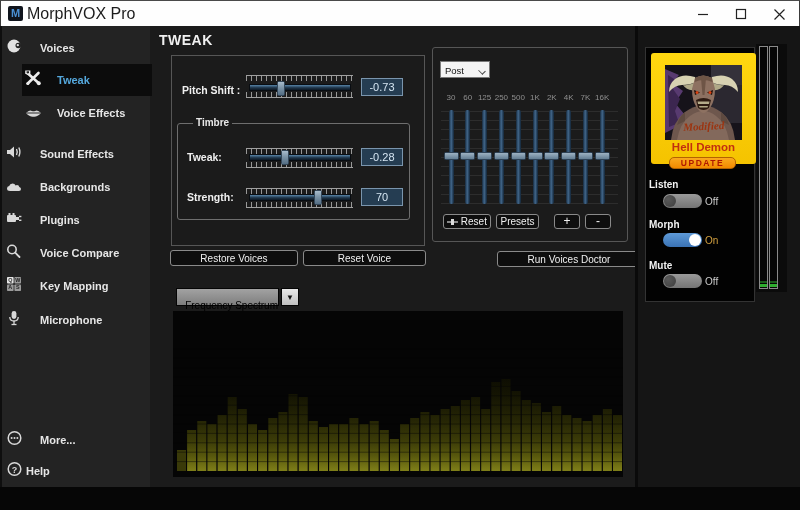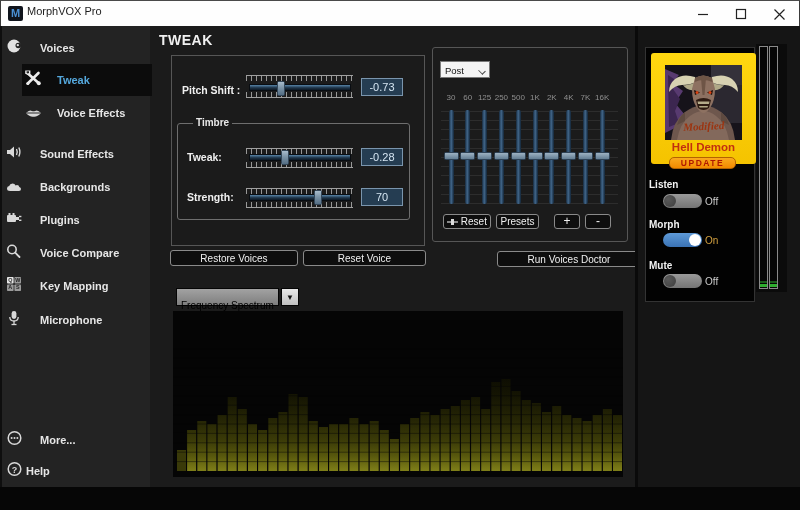--- a/index.html
+++ b/index.html
@@ -2,21 +2,21 @@
 <html><head><meta charset="utf-8"><style>
 * { margin:0; padding:0; box-sizing:border-box; }
 html,body { width:800px; height:510px; overflow:hidden; background:#1b1b1b;
   font-family:"Liberation Sans", sans-serif; }
 #page { position:relative; width:800px; height:510px; background:#1b1b1b; }
 
 #titlebar { position:absolute; left:0; top:0; width:800px; height:26px; background:#fefefe;
   border-top:1px solid #4a4a4a; border-left:1px solid #3a3a3a; border-right:1px solid #3a3a3a; }
 #appicon { position:absolute; left:7px; top:5px; width:15px; height:15px; background:#10141c;
   border-radius:2px; color:#4a8fd4; font-size:11px; font-weight:bold; text-align:center; line-height:15px; }
-#apptitle { position:absolute; left:26px; top:4px; font-size:11px; color:#1c1c1c; }
+#apptitle { position:absolute; left:26px; top:4px; font-size:16px; color:#1c1c1c; }
 .winbtn { position:absolute; top:0; width:30px; height:26px; color:#222; text-align:center; }
 
 #sidebar { position:absolute; left:0; top:26px; width:150px; height:461px; background:#232323;
   border-left:2px solid #0e0e0e; }
 #selrow { position:absolute; left:20px; top:38px; width:130px; height:32px; background:#0c0c0c; }
 .sitem { position:absolute; color:#e6e6e6; font-size:11px; font-weight:bold; transform:translateY(-50%); white-space:nowrap; }
 .sitem.selblue { color:#55a8dd; }
 .icon { position:absolute; transform:translateY(-50%); }
 
 #tweakhd { position:absolute; left:159px; top:32px; font-size:14px; font-weight:bold; color:#f0f0f0; letter-spacing:0.5px; }
@@ -42,21 +42,21 @@
   background:linear-gradient(90deg, #16293c, #41668a 45%, #122436); }
 .eqhandle { position:absolute; top:152px; width:15px; height:8px; border:1px solid #2e4256; border-radius:1.5px;
   background:linear-gradient(#9db1c2, #647e94); }
 .eqlab { position:absolute; top:93px; width:24px; text-align:center; font-size:8px; color:#8f8f8f; }
 #postdd { position:absolute; left:440px; top:61px; width:50px; height:17px; background:#f4f4f4;
   border:1px solid #7a7a7a; font-size:9.5px; color:#111; padding:2.5px 0 0 4px; }
 #postdd:after { content:""; position:absolute; right:4px; top:6px; width:5px; height:5px; border-right:1.4px solid #444; border-bottom:1.4px solid #444; transform:rotate(45deg) scaleY(0.8); }
 
 #fsdd { position:absolute; left:176px; top:288px; width:103px; height:18px;
   background:linear-gradient(#a2a2a2, #7e7e7e); border:1px solid #050505; color:#000;
-  font-size:10px; padding:11px 0 0 4px; }
+  font-size:10px; padding:11px 0 0 4px;text-align:right; }
 #fsbtn { position:absolute; left:281px; top:288px; width:18px; height:18px;
   background:linear-gradient(#e8e8e8,#c0c0c0); border:1px solid #050505; color:#111;
   font-size:8px; text-align:center; line-height:17px; }
 .spectrum { position:absolute; left:173px; top:311px; }
 
 #divider { position:absolute; left:635px; top:26px; width:3px; height:461px; background:#0a0a0a; }
 #rpanel { position:absolute; left:638px; top:26px; width:162px; height:461px; background:#151515; }
 #blackpanel { position:absolute; left:7px; top:21px; width:110px; height:255px; background:#020202; border:1px solid #333; }
 #metersbg { position:absolute; left:118px; top:18px; width:31px; height:248px; background:#0b0b0b; }
 #card { position:absolute; left:5px; top:5px; width:105px; height:111px; background:linear-gradient(#ffd810,#f5c300); border-radius:3px; }

